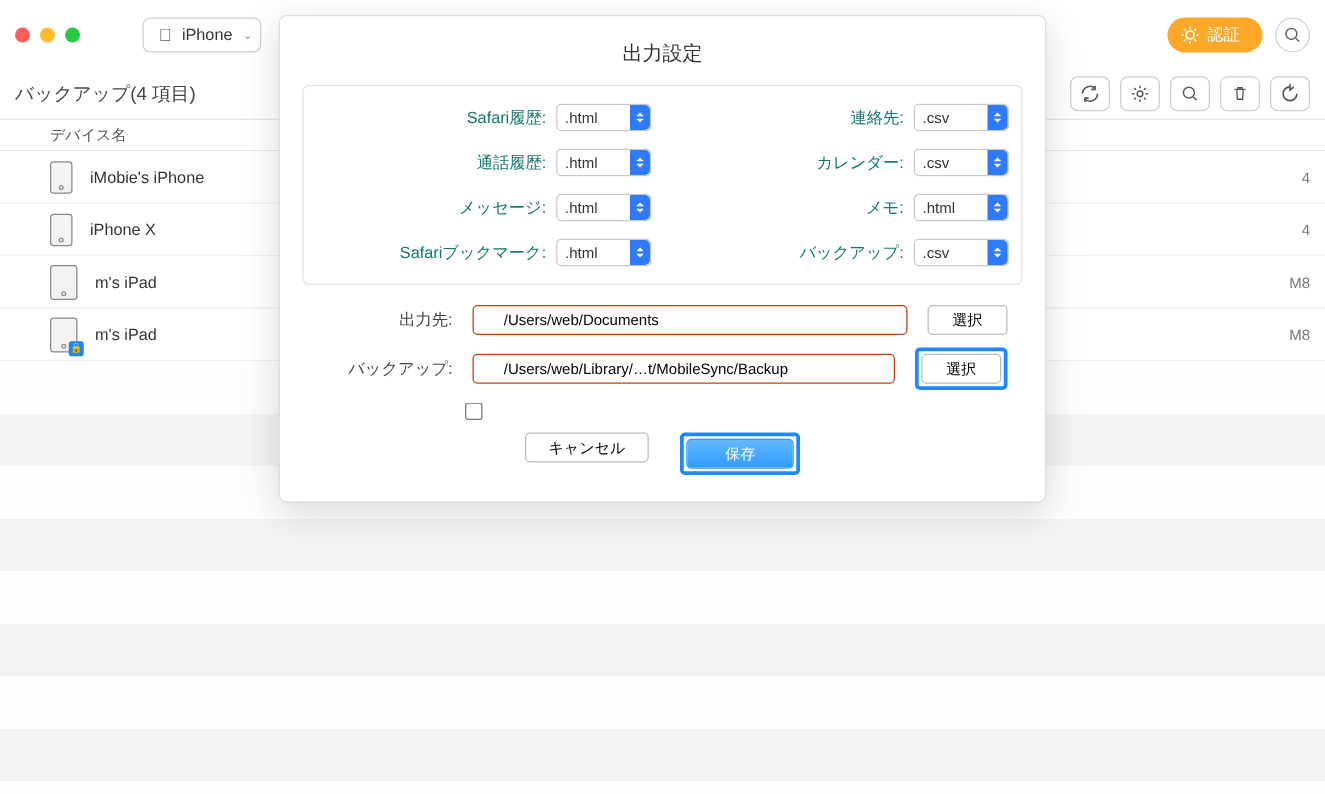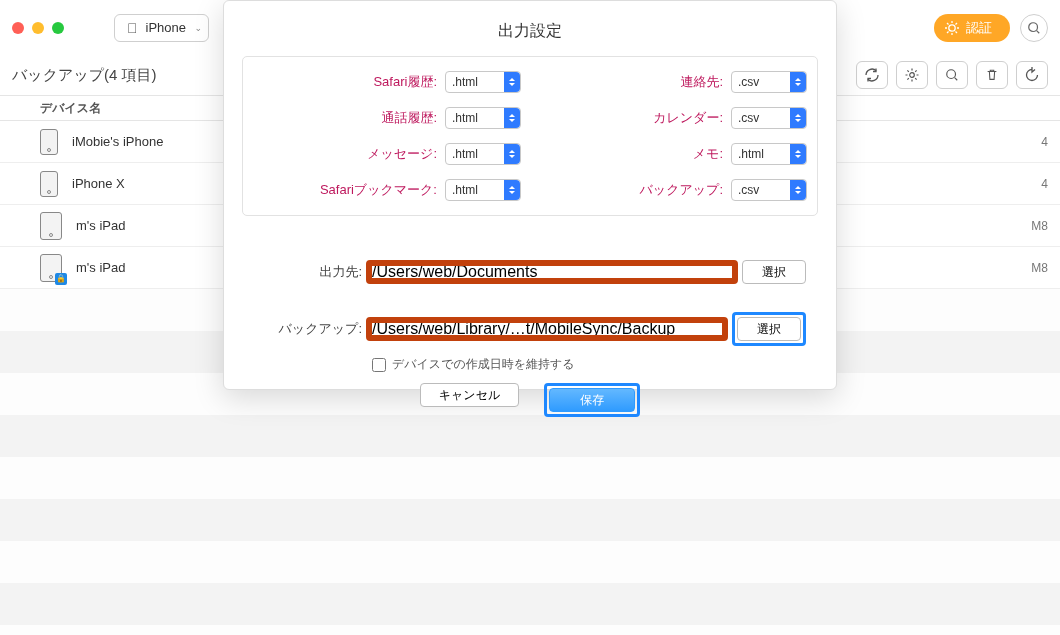--- a/index.html
+++ b/index.html
@@ -89,21 +89,20 @@
   
   .table-header {
     height: 26px;
     border-top: 1px solid #e5e5e5;
     border-bottom: 1px solid #e5e5e5;
     display: flex; align-items: center;
     padding-left: 40px;
     background: #fff;
     font-size: 12px;
     color: #555;
-    font-weight: bold;
   }
 
   
   .rows { }
   .row {
     height: 42px;
     border-bottom: 1px solid #eee;
     display: flex;
     align-items: center;
     padding-left: 40px;
@@ -144,21 +143,21 @@
   }
 
   
   .modal-backdrop {
     position: absolute;
     top: 0; left: 0; right: 0; bottom: 0;
     pointer-events: none;
   }
   .modal {
     position: absolute;
-    top: 0;
+    top: 12px;
     left: 223px;
     width: 614px;
     height: 390px;
     background: #fff;
     border: 1px solid #ddd;
     border-radius: 6px;
     box-shadow: 0 8px 30px rgba(0,0,0,0.15);
     pointer-events: auto;
   }
   .modal-title {
@@ -182,21 +181,21 @@
   }
   .field {
     display: flex;
     align-items: center;
     justify-content: flex-end;
     gap: 8px;
   }
   .field label {
     text-align: right;
     font-size: 13px;
-    color: #be185d;
+    color: #0f766e;
   }
   .select {
     width: 76px; height: 22px;
     border: 1px solid #c8c8c8; border-radius: 4px;
     display: flex; align-items: center;
     background: #fff;
     position: relative;
     font-size: 12px;
     padding-left: 6px;
   }
@@ -211,31 +210,30 @@
     content: ""; width: 0; height: 0;
     border-left: 3px solid transparent; border-right: 3px solid transparent;
   }
   .select .knob::before { border-bottom: 3px solid #fff; margin-bottom: 2px; }
   .select .knob::after  { border-top: 3px solid #fff; }
 
   .path-area {
     padding: 2px 30px 0;
   }
   .path-row {
-    display: flex; align-items: center; gap: 4px;
+    display: flex; align-items: center; gap: 16px;
     margin-bottom: 10px;
-    margin-top: 28px;
   }
   .path-row label { width: 108px; text-align: right; font-size: 13px; color: #444; }
   .path-input {
     flex: 1;
     height: 24px;
-    border: 6px solid #c2410c; border-radius: 4px;
-    padding: 0 0;
-    font-size: 16px;
+    border: 1px solid #c2410c; border-radius: 4px;
+    padding: 0 24px;
+    font-size: 12px;
     background: #fff;
   }
   .choose-btn {
     width: 64px; height: 24px;
     border: 1px solid #bbb; border-radius: 4px; background: #fff;
     font-size: 12px; cursor: pointer;
   }
   .hl-blue-box {
     border: 3px solid #1e88ff;
     border-radius: 4px;
@@ -467,21 +465,20 @@
       </div>
       <div class="path-row">
         <label>バックアップ:</label>
         <input class="path-input" readonly="" value="/Users/web/Library/…t/MobileSync/Backup" style="">
         <span class="hl-blue-box">
           <button class="choose-btn">選択</button>
         </span>
       </div>
       <div class="check-row">
         <input type="checkbox" style="">
-        <span>デバイスでの作成日時を維持する</span>
       </div>
       <div class="dialog-actions">
         <button class="btn">キャンセル</button>
         <span class="hl-blue-box">
           <button class="btn btn-primary">保存</button>
         </span>
       </div>
     </div>
   </div>
 </div>

